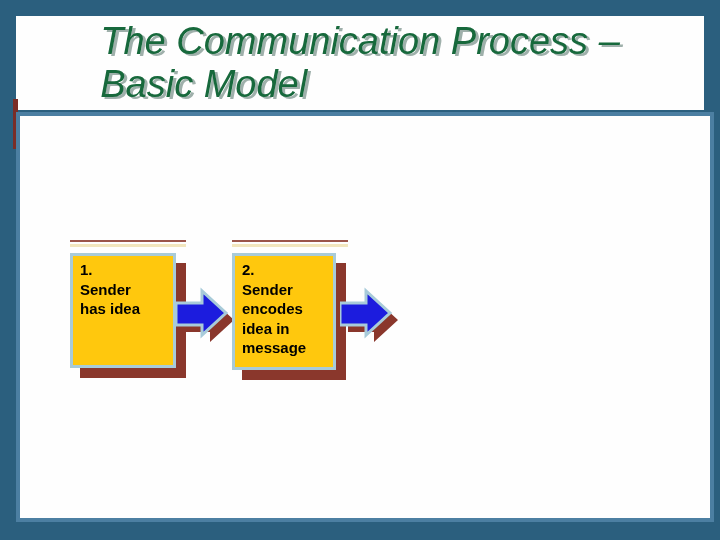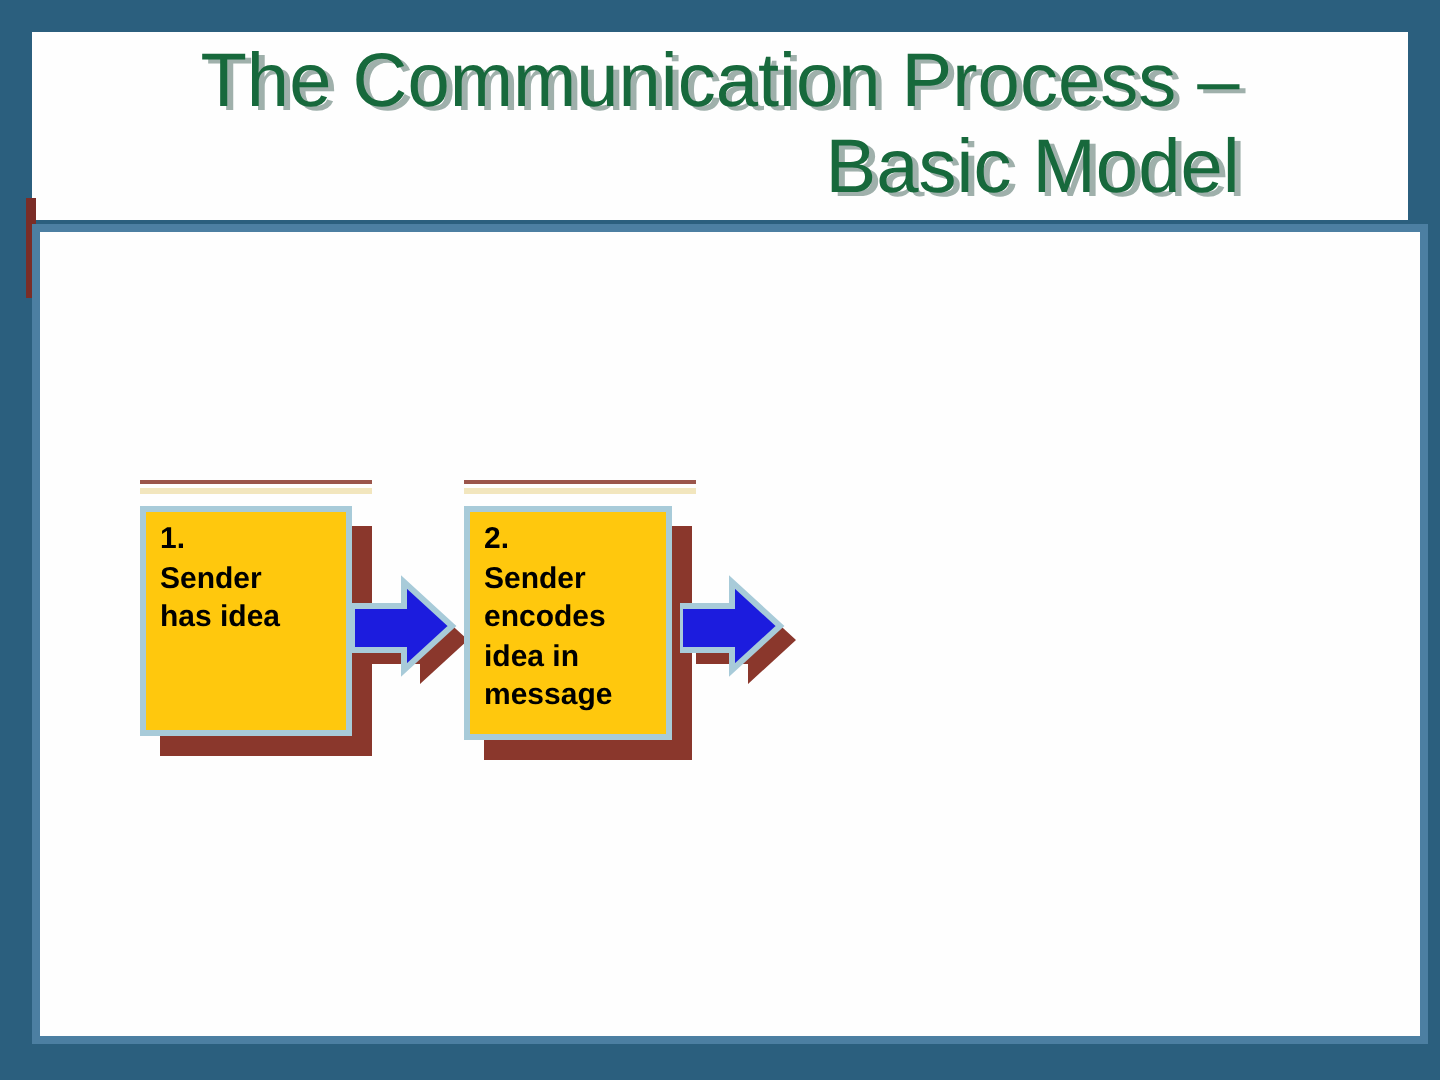--- a/index.html
+++ b/index.html
@@ -6,22 +6,22 @@
   body{width:720px;height:540px;font-family:"Liberation Sans",sans-serif;}
   .slide{position:relative;width:720px;height:540px;background:#2B5F7E;overflow:hidden;}
 
   
   .title-box{
     position:absolute;left:16px;top:16px;width:688px;height:94px;
     background:#FEFEFE;display:flex;align-items:center;justify-content:center;
   }
   .title-text{
     margin:0;font-size:38px;line-height:43px;font-weight:normal;
-    color:#17693C;text-align:right;white-space:pre-line;
-    text-shadow:3px 2px 0 #9FB0AB;letter-spacing:0px;
+    color:#17693C;text-align:left;white-space:pre-line;
+    text-shadow:3px 2px 0 #9FB0AB;letter-spacing:0px;font-style:italic;
   }
 
   
   .left-accent{
     position:absolute;left:13px;top:99px;width:5px;height:50px;background:#7A2D27;
   }
 
   
   .body-box{
     position:absolute;left:16px;top:112px;width:698px;height:410px;

